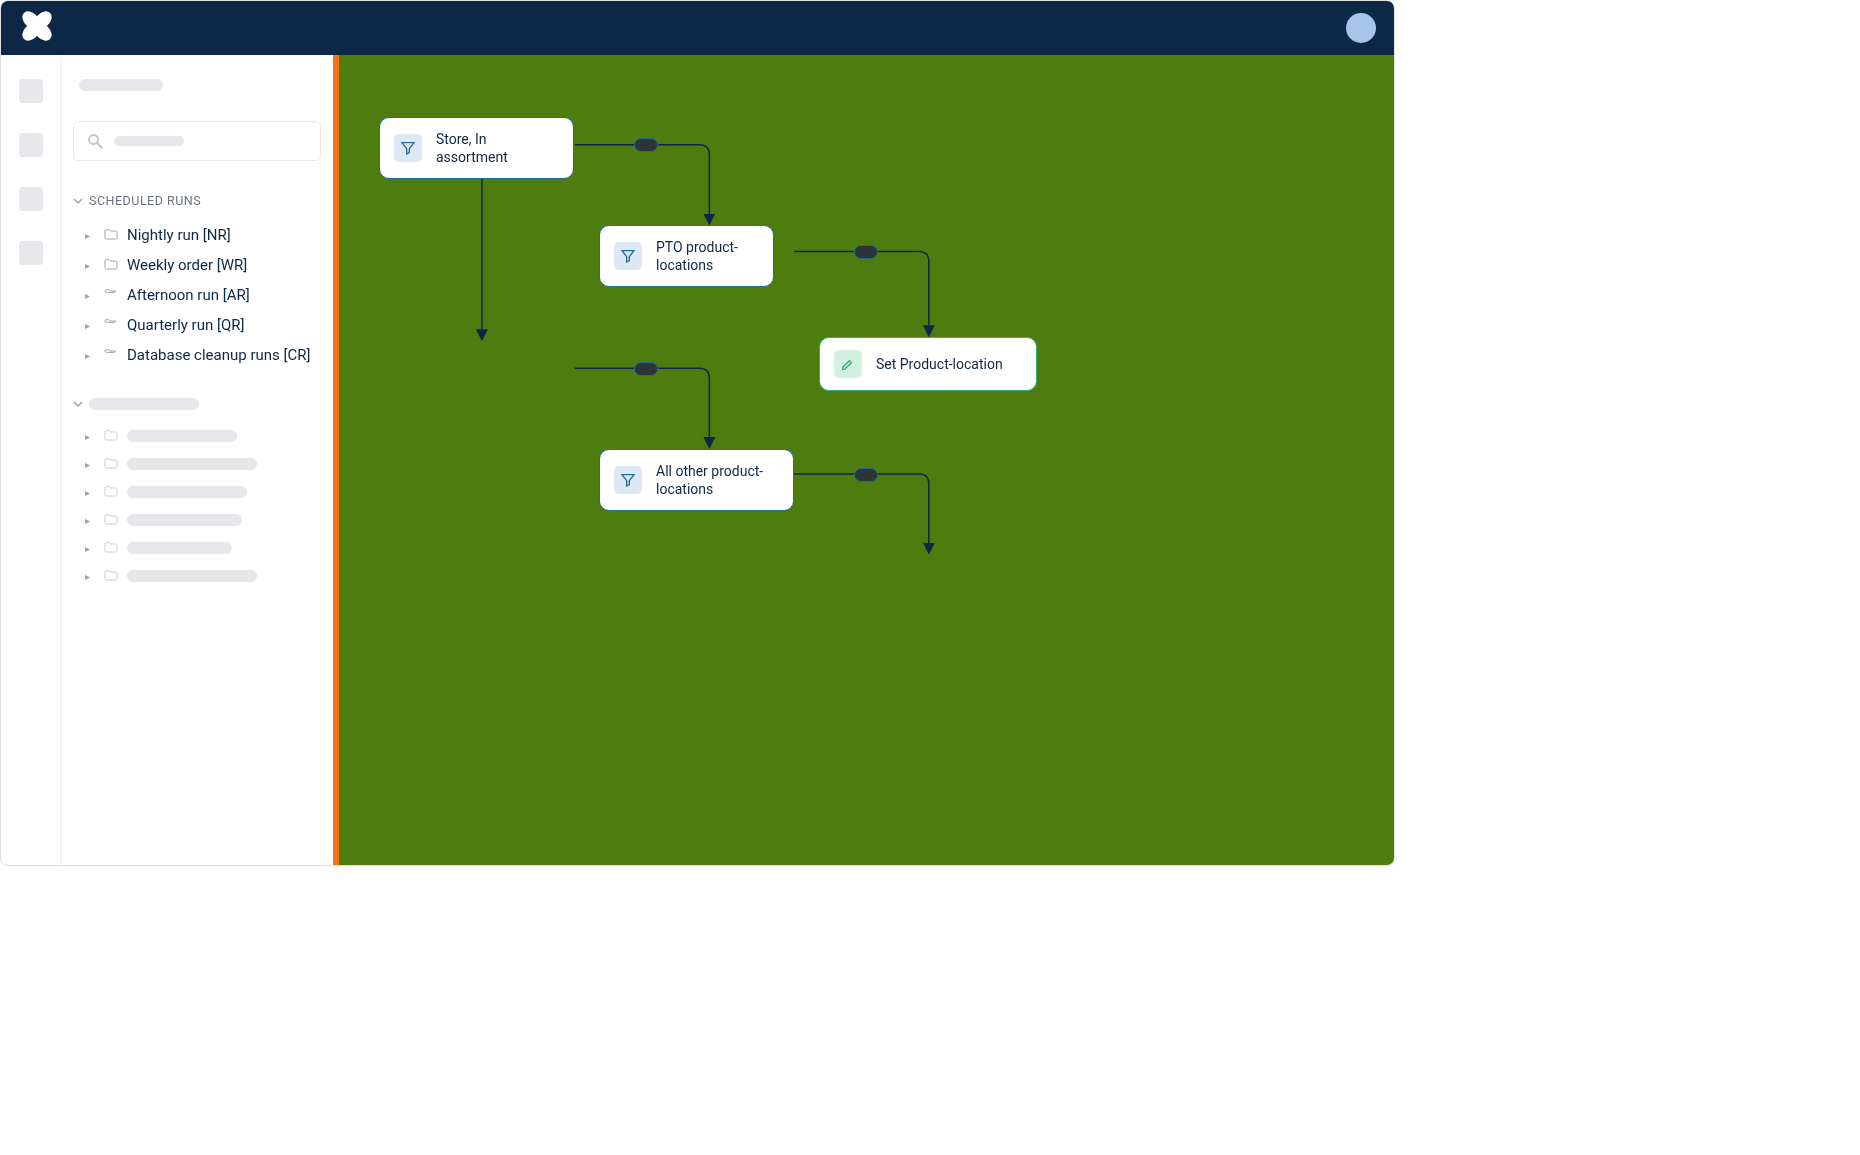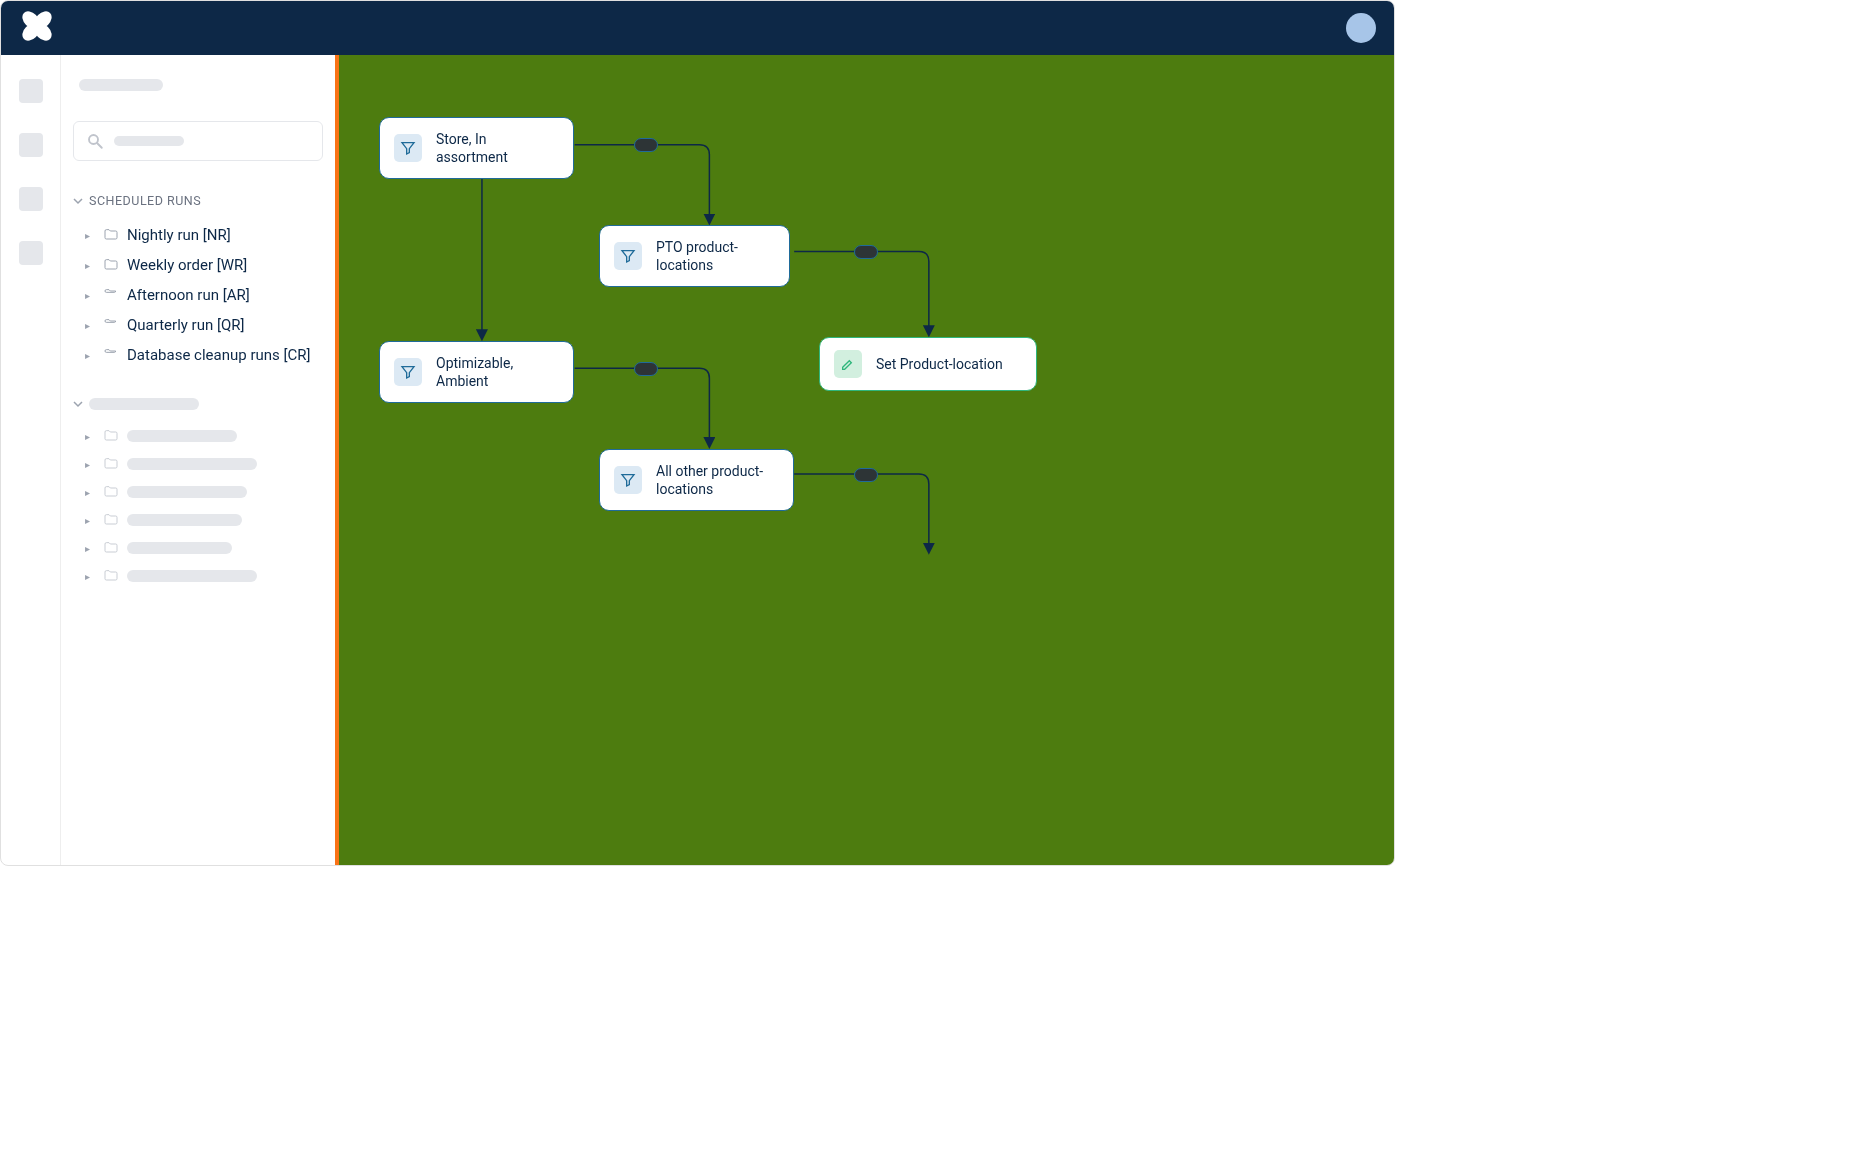--- a/index.html
+++ b/index.html
@@ -51,21 +51,21 @@
   padding-top: 24px;
 }
 .navrail-item {
   width: 24px;
   height: 24px;
   background: #e5e7eb;
   border-radius: 4px;
 }
 .sidebar {
   width: 278px;
-  border-right: 4px solid #f97316;
+  border-right: 6px solid #f97316;
   padding: 24px 12px 0 12px;
   overflow: hidden;
 }
 .sidebar-title-skeleton {
   width: 84px;
   height: 12px;
   border-radius: 6px;
   background: #e5e7eb;
   margin-left: 6px;
   margin-bottom: 30px;
@@ -347,37 +347,29 @@
 
       <div class="node filter" style="left:40px; top:62px; width:195px">
         <span class="node-icon blue">
             <svg width="16" height="16" viewBox="0 0 24 24">
               <path d="M3 4h18l-7 9v6l-4 2v-8L3 4z" fill="none" stroke="#1f6b99" stroke-width="2"></path>
             </svg>
           </span>
         <span class="node-label">Store, In assortment</span>
       </div>
 
-      <div class="node filter" style="left:260px; top:170px; width:191px">
+      <div class="node filter" style="left:260px; top:170px; width:175px">
         <span class="node-icon blue">
             <svg width="16" height="16" viewBox="0 0 24 24">
               <path d="M3 4h18l-7 9v6l-4 2v-8L3 4z" fill="none" stroke="#1f6b99" stroke-width="2"></path>
             </svg>
           </span>
         <span class="node-label">PTO product-locations</span>
       </div>
 
-      <div class="node filter" style="left:40px; top:286px; width:195px">
-        <span class="node-icon blue">
-            <svg width="16" height="16" viewBox="0 0 24 24">
-              <path d="M3 4h18l-7 9v6l-4 2v-8L3 4z" fill="none" stroke="#1f6b99" stroke-width="2"></path>
-            </svg>
-          </span>
-        <span class="node-label">Optimizable, Ambient</span>
-      </div>
 
       <div class="node action-green" style="left:480px; top:282px; width:218px">
         <span class="node-icon green">
             <svg width="16" height="16" viewBox="0 0 24 24">
               <path d="M4 17l10-10 3 3-10 10H4v-3z" fill="none" stroke="#2fb67c" stroke-width="2"></path>
             </svg>
           </span>
         <span class="node-label">Set Product-location</span>
       </div>
 

